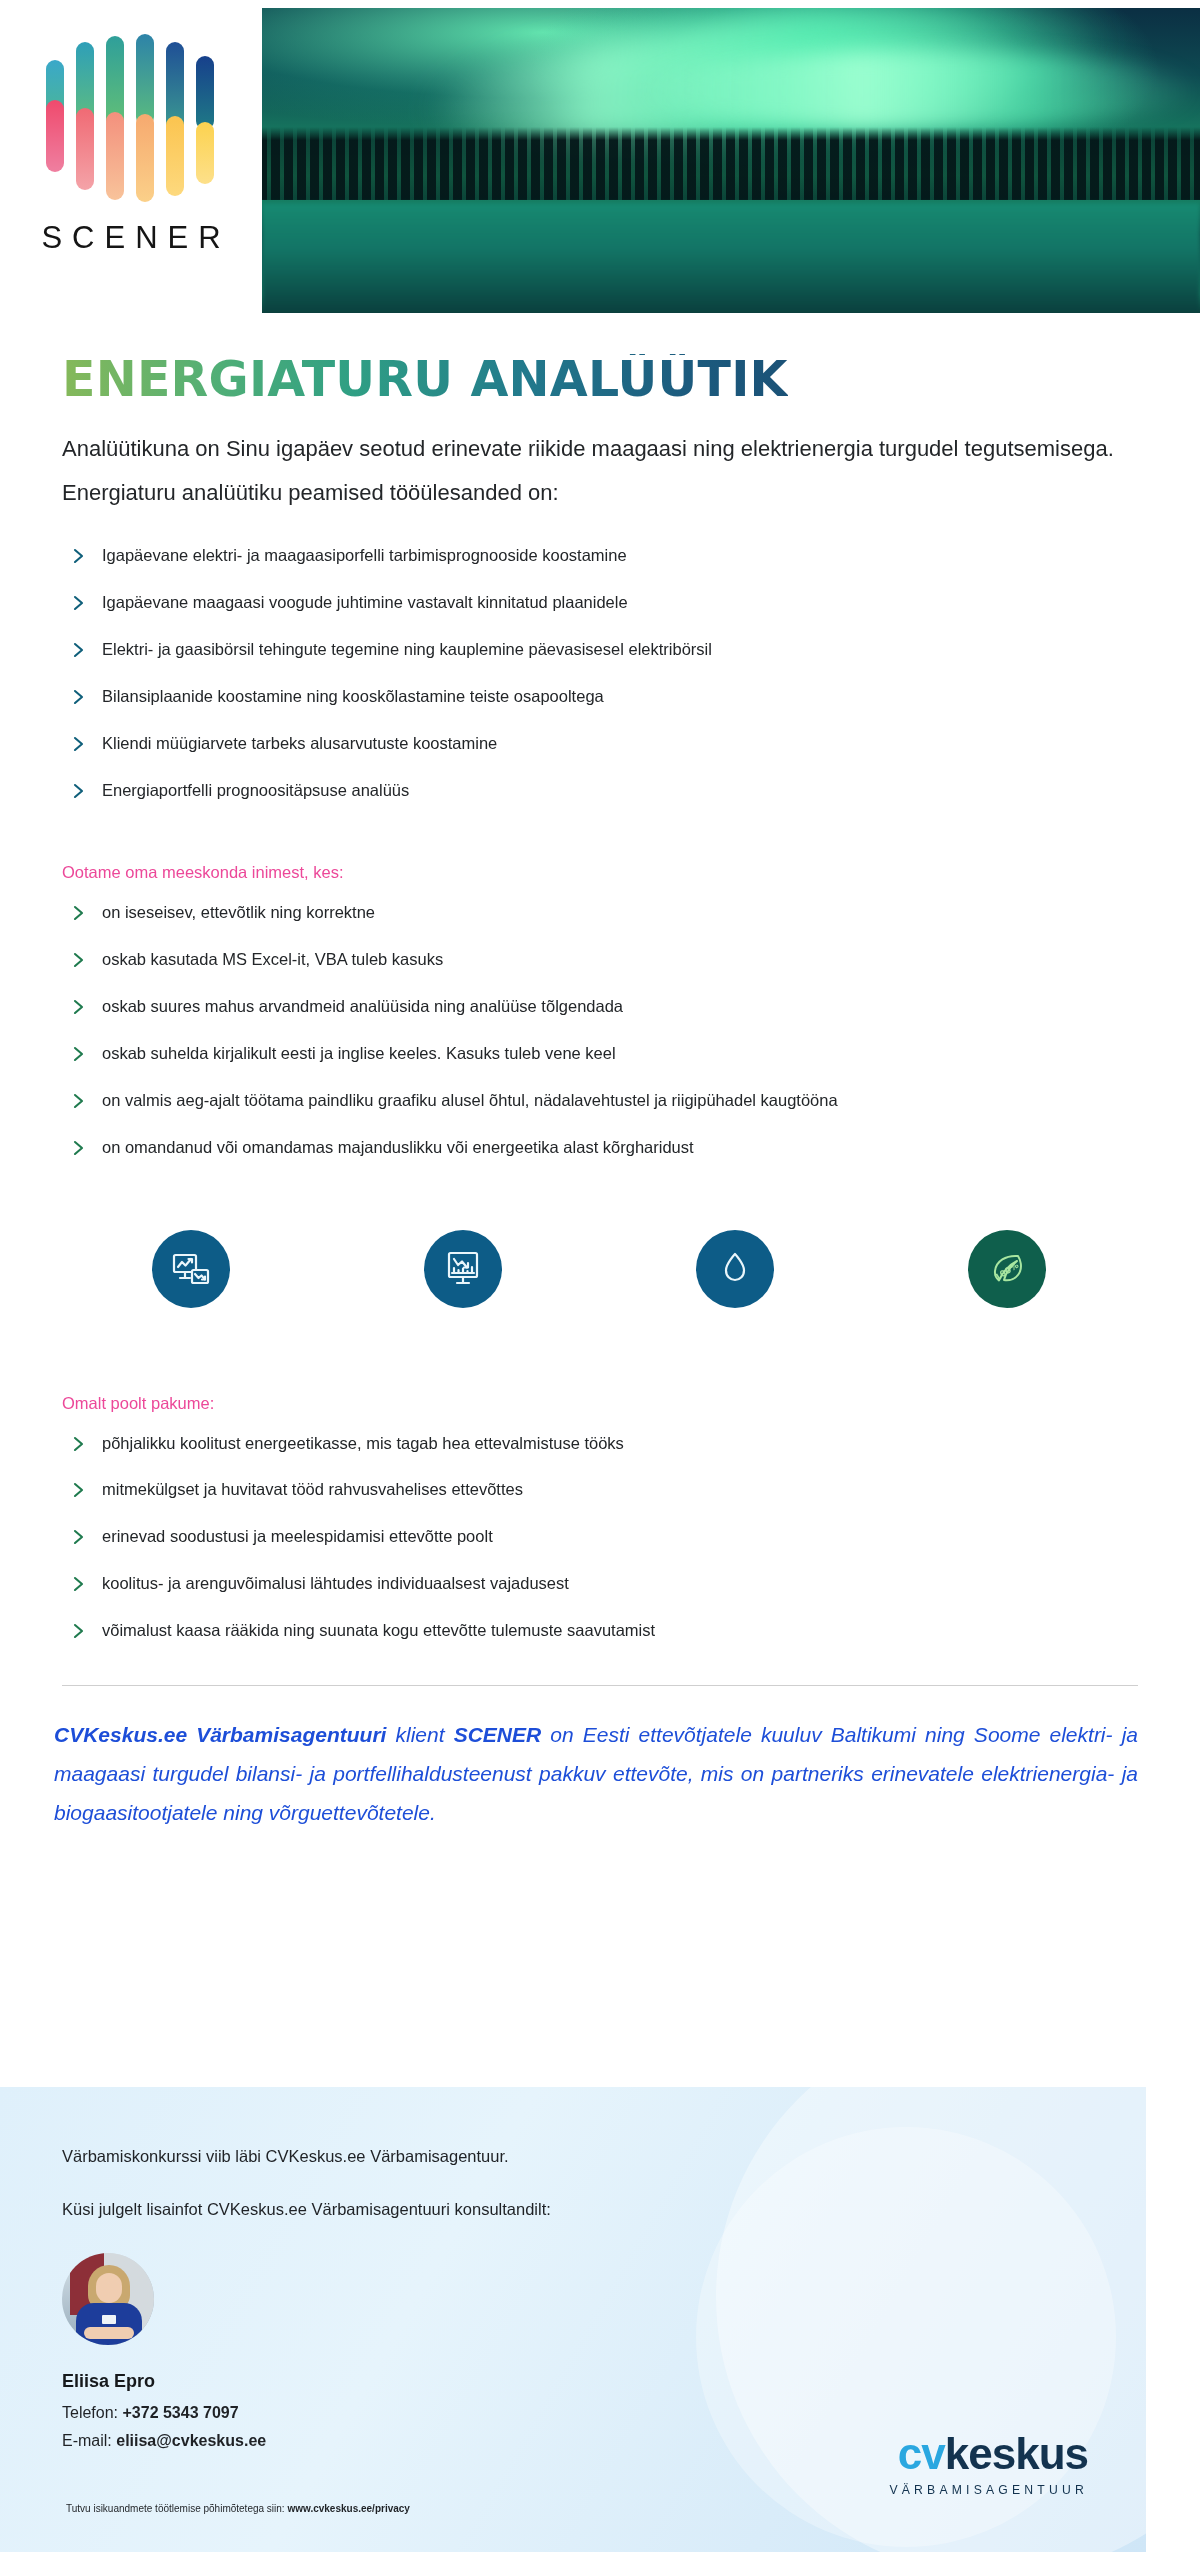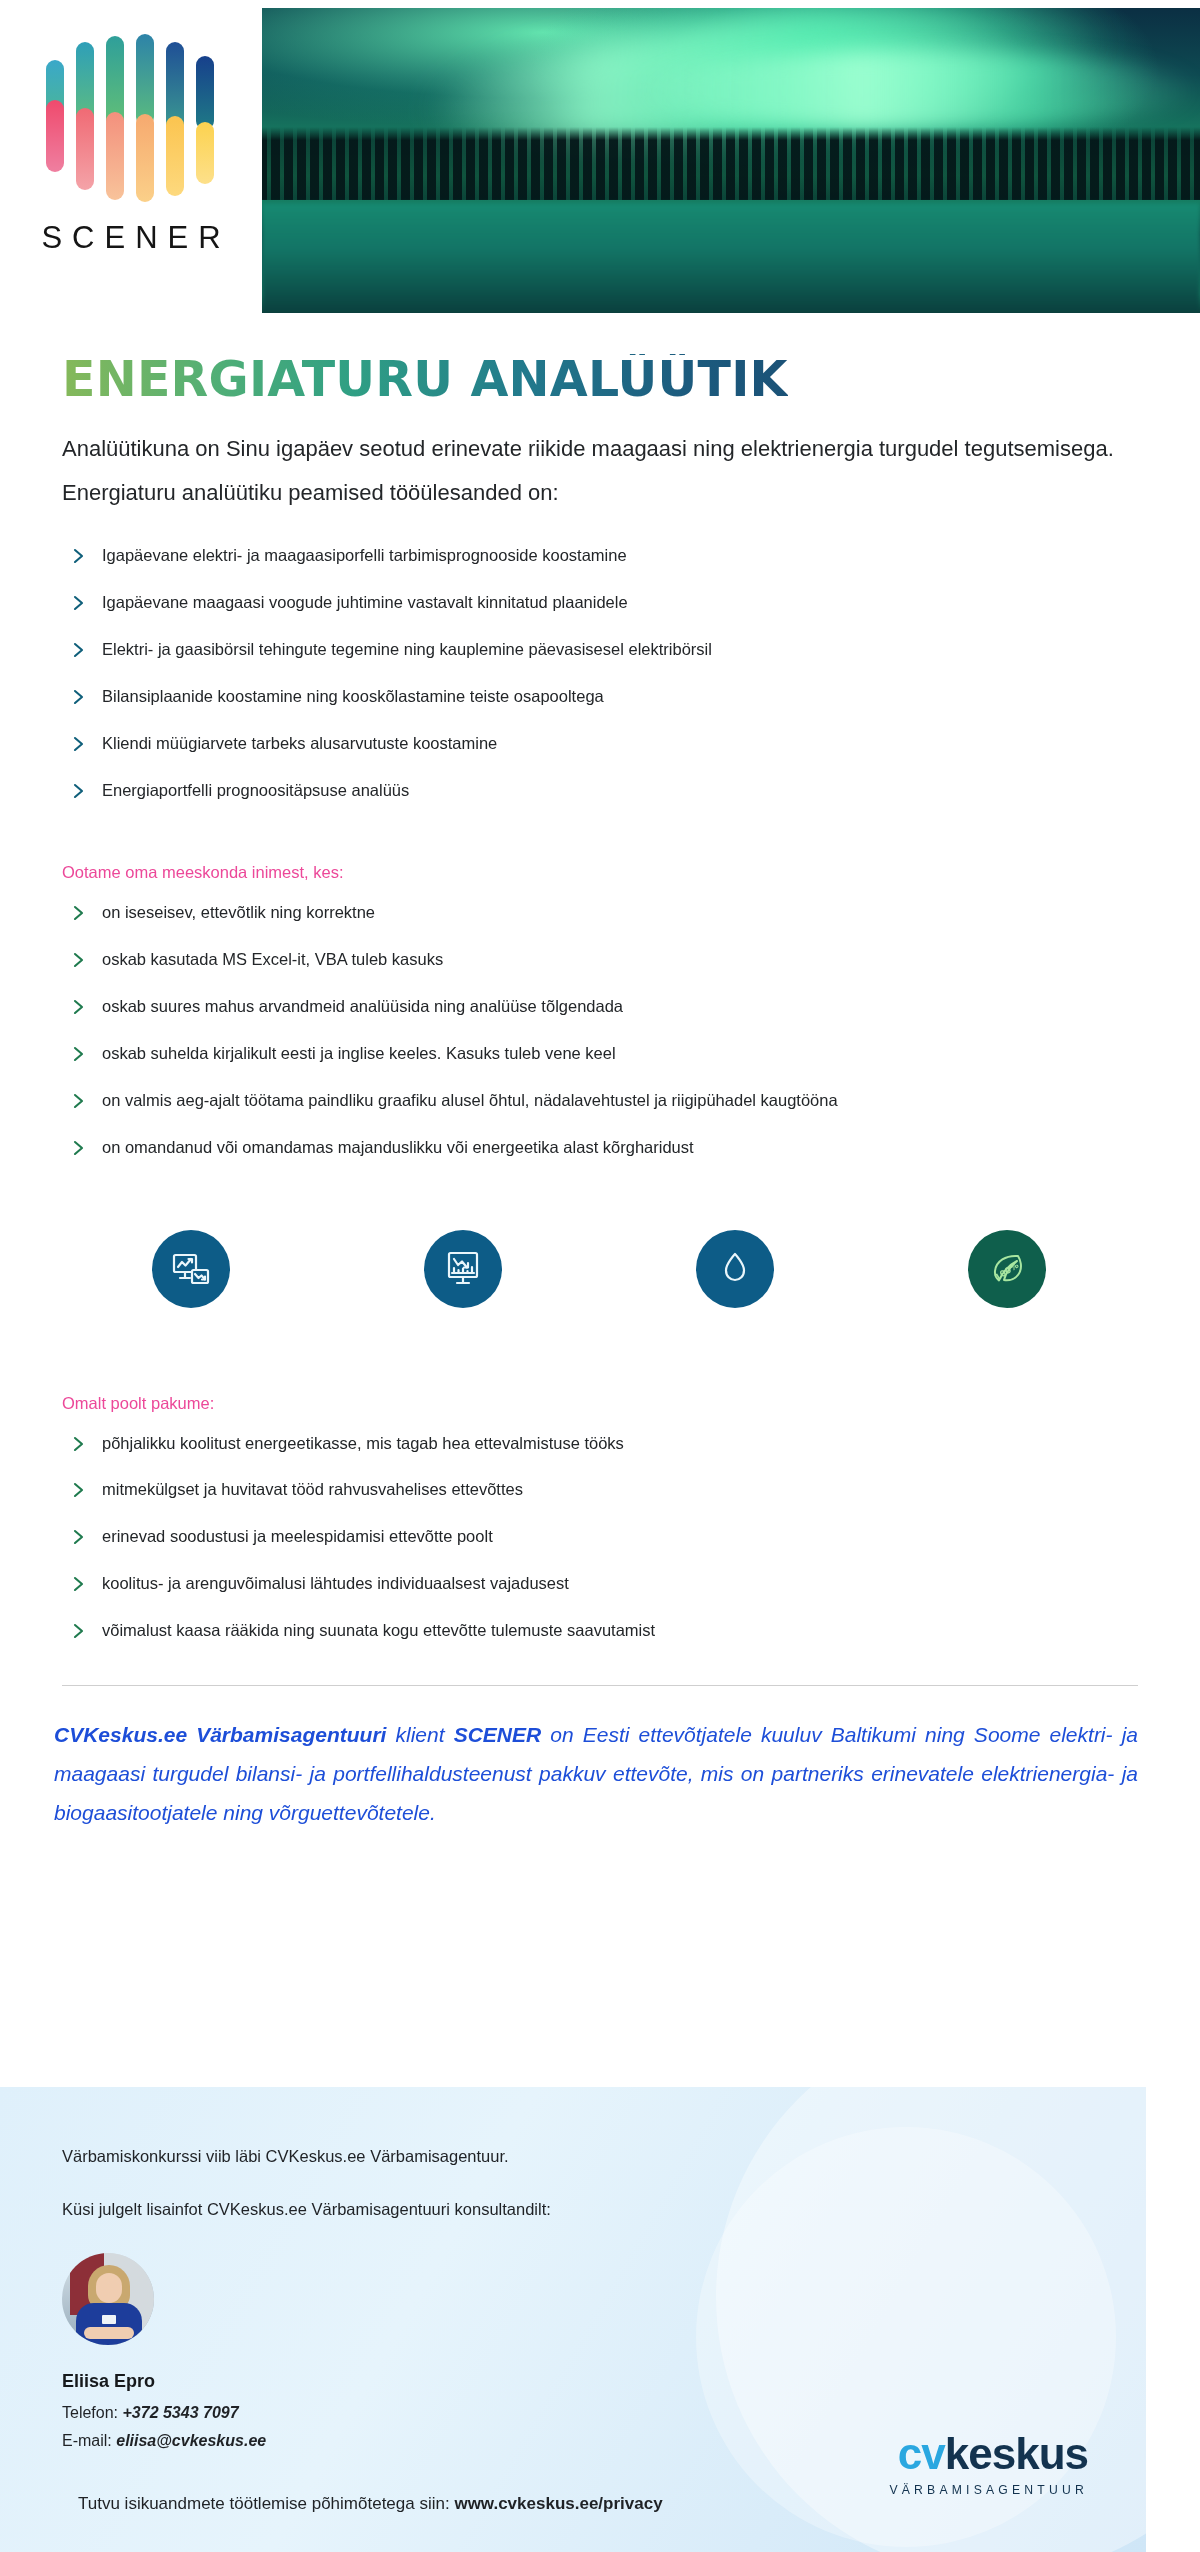--- a/index.html
+++ b/index.html
@@ -135,22 +135,22 @@
   }
   .avatar .bg-red { position:absolute; left:8px; top:0; width:34px; height:62px; background:#8d2f38; }
   .avatar .bg-wall { position:absolute; left:42px; top:0; width:50px; height:92px; background:#d4dade; }
   .avatar .hair { position:absolute; left:26px; top:12px; width:42px; height:46px; border-radius:21px 21px 16px 16px; background:#c9a86f; }
   .avatar .face { position:absolute; left:34px; top:20px; width:26px; height:30px; border-radius:13px; background:#f0cdb1; }
   .avatar .body { position:absolute; left:14px; top:50px; width:66px; height:42px; border-radius:18px 18px 0 0; background:#1d3d9b; }
   .avatar .badge { position:absolute; left:40px; top:62px; width:14px; height:9px; background:#eef3f8; border-radius:1px; }
   .avatar .arms { position:absolute; left:22px; top:74px; width:50px; height:12px; border-radius:6px; background:#f0cdb1; }
   .c-name { font-size:18px; font-weight:700; color:#16191c; margin-bottom:12px; }
   .c-row { font-size:16px; color:#1f2226; margin-bottom:10px; }
-  .c-row b { font-weight:700;font-style:italic; }
-  .privacy { position:absolute; left:78px; bottom:38px; font-size:17px; color:#1f2226; }
+  .c-row b { font-weight:700; }
+  .privacy { position:absolute; left:66px; bottom:38px; font-size:10px; color:#1f2226; }
   .privacy b { font-weight:700; }
 
   .cv-logo { position:absolute; right:58px; bottom:55px; text-align:right; }
   .cv-top { font-size:44px; font-weight:800; line-height:1; letter-spacing:-1px; }
   .cv-top .cv { color:#2aa7e0; }
   .cv-top .keskus { color:#13334f; }
   .cv-sub { font-size:12.2px; letter-spacing:4.2px; color:#13334f; margin-top:7px; font-weight:500; }
 </style>
 </head>
 <body>

